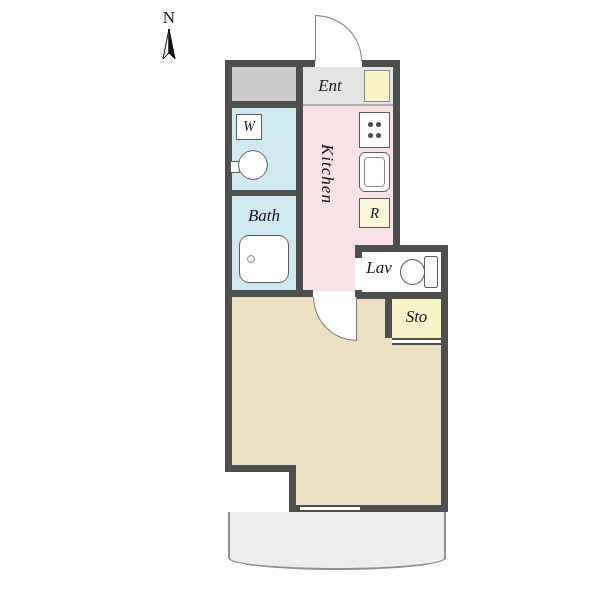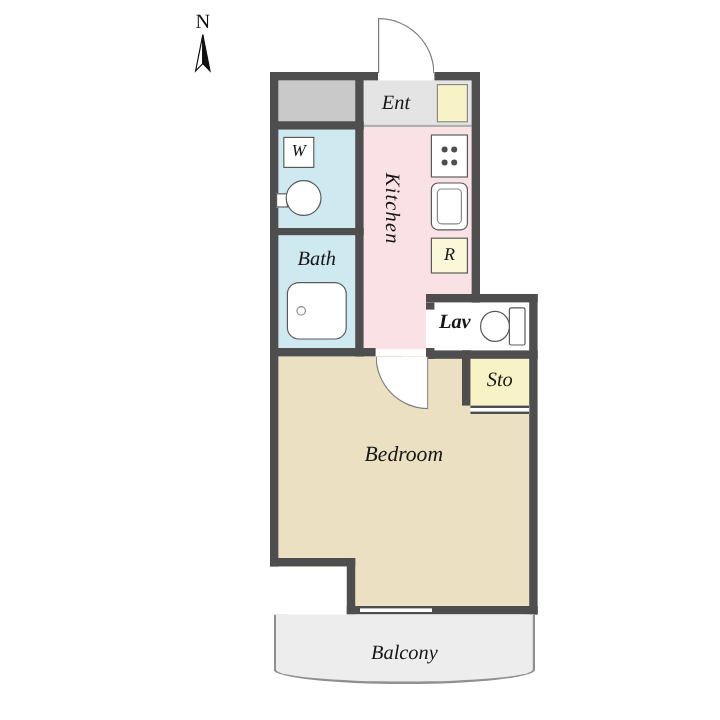--- a/index.html
+++ b/index.html
@@ -92,18 +92,16 @@
   </div>
   <div class="fixture boxlabel" style="left:359px;top:198px;width:31px;height:30px;font-size:15px;background:var(--c-fridge-box);">
     <span>R</span>
   </div>
   <div class="fixture" style="left:424px;top:256px;width:14px;height:32px;border-radius:2px;"></div>
   <div class="fixture" style="left:400px;top:259px;width:25px;height:26px;border-radius:50%;"></div>
 
   <div class="lbl" style="left:300px;top:76px;width:60px;">Ent</div>
   <div class="lbl lbl-v" style="left:313px;top:116px;height:115px;width:24px;">Kitchen</div>
   <div class="lbl" style="left:232px;top:206px;width:64px;">Bath</div>
-  <div class="lbl" style="left:358px;top:258px;width:42px;font-weight:bold;">Lav</div>
+  <div class="lbl" style="left:358px;top:258px;width:42px;">Lav</div>
   <div class="lbl" style="left:392px;top:307px;width:49px;">Sto</div>
-  <div class="lbl" style="left:232px;top:368px;width:209px;font-size:18px;">Bedroom</div>
-  <div class="lbl" style="left:228px;top:534px;width:218px;">Balcony</div>
 
 </div>
 
 </body></html>

